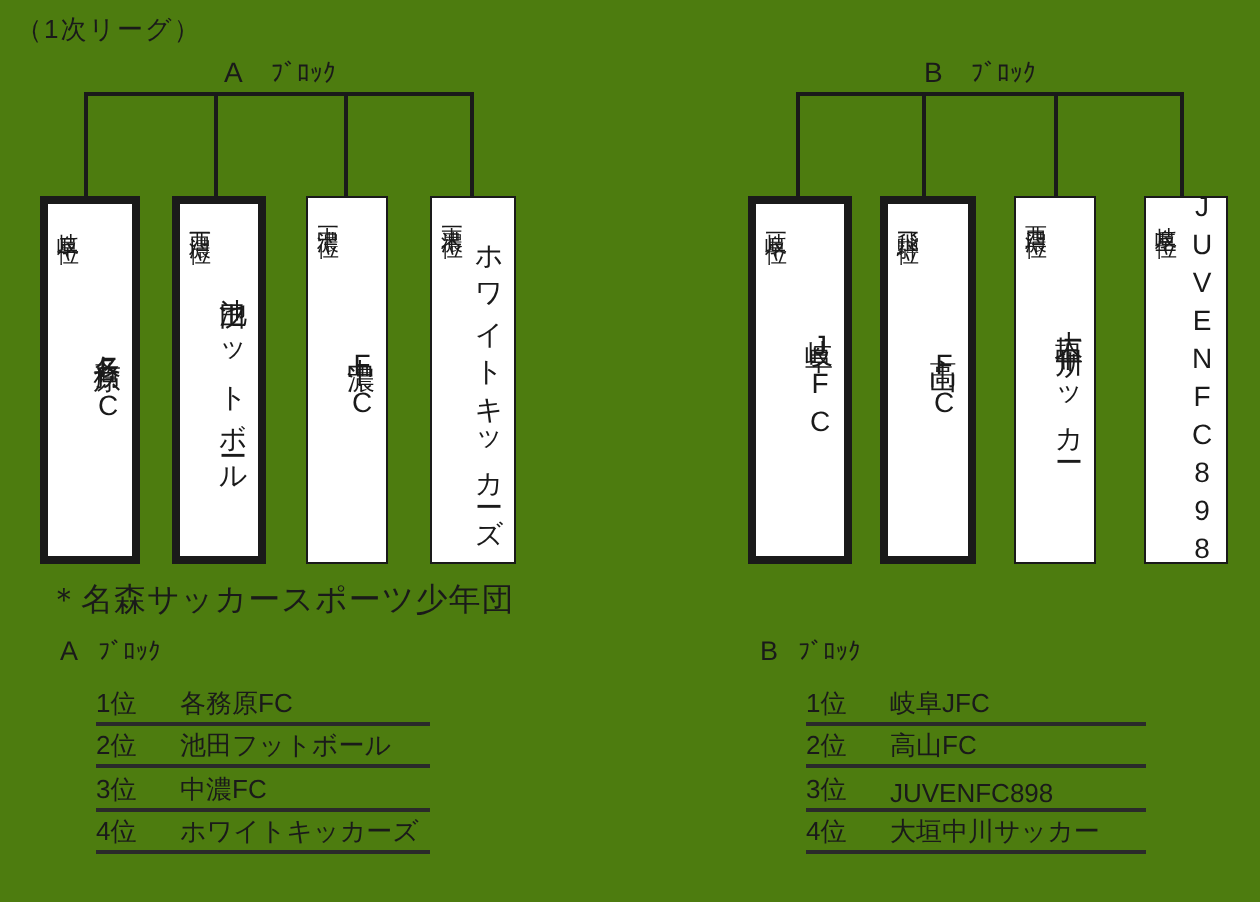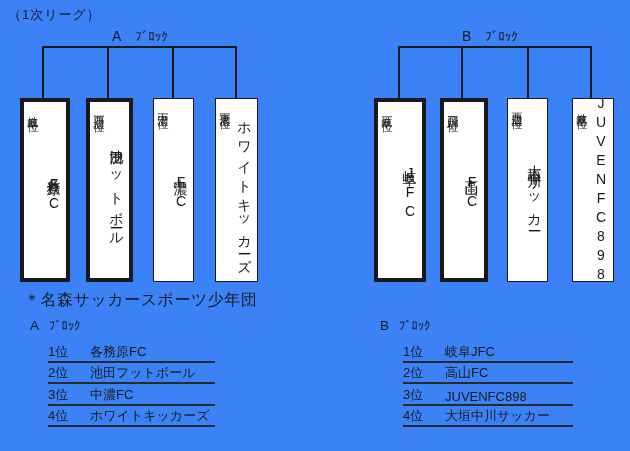--- a/index.html
+++ b/index.html
@@ -1,17 +1,17 @@
 <!DOCTYPE html>
 <html><head>
 <meta charset="utf-8">
 <style>
   html,body{margin:0;padding:0;background:#fff;}
   .stage{
-    position:relative;width:630px;height:451px;background:#3b82f6;overflow:hidden;
+    position:relative;width:630px;height:451px;background:#4d7c0f;overflow:hidden;
     font-family:"Liberation Sans","DejaVu Sans",sans-serif;color:#1a1a1a;
   }
   .title{position:absolute;left:8px;top:6px;font-size:13px;letter-spacing:1px;}
   .block-label{position:absolute;top:28px;display:flex;gap:14px;font-size:14px;align-items:baseline;}
   .block-label .kana{font-size:13px;}
   .hline{position:absolute;top:46px;height:2px;background:#1a1a1a;}
   .vline{position:absolute;top:46px;height:52px;width:2px;background:#1a1a1a;}
   .team-box{
     position:absolute;top:98px;height:184px;background:#fff;
     border:1.5px solid #1a1a1a;box-sizing:border-box;

